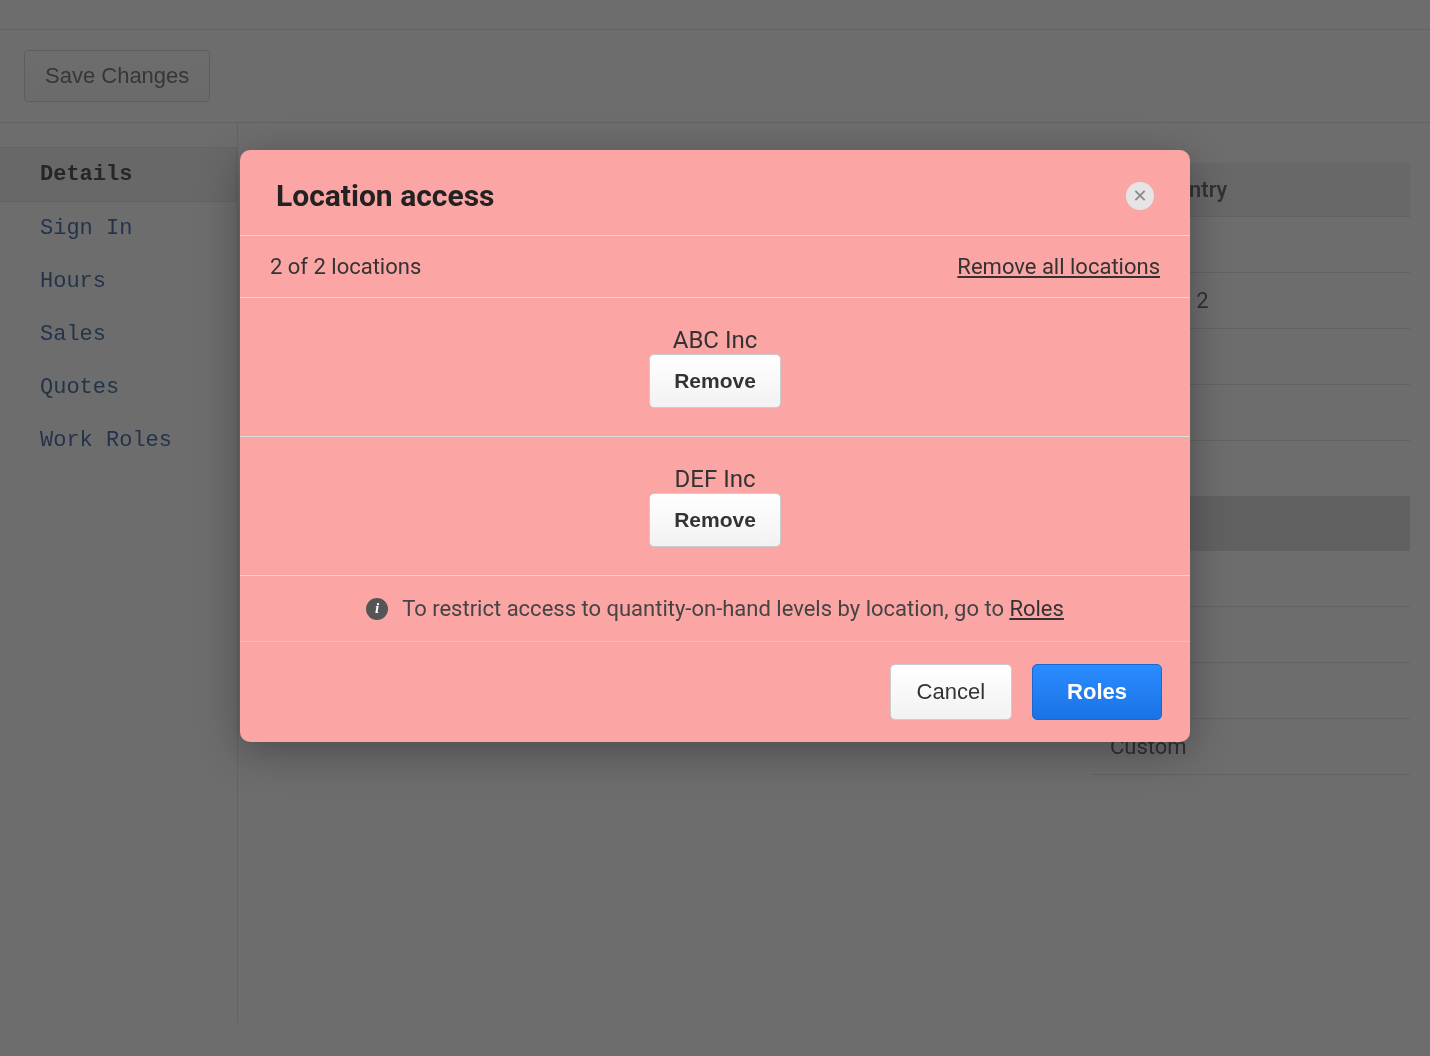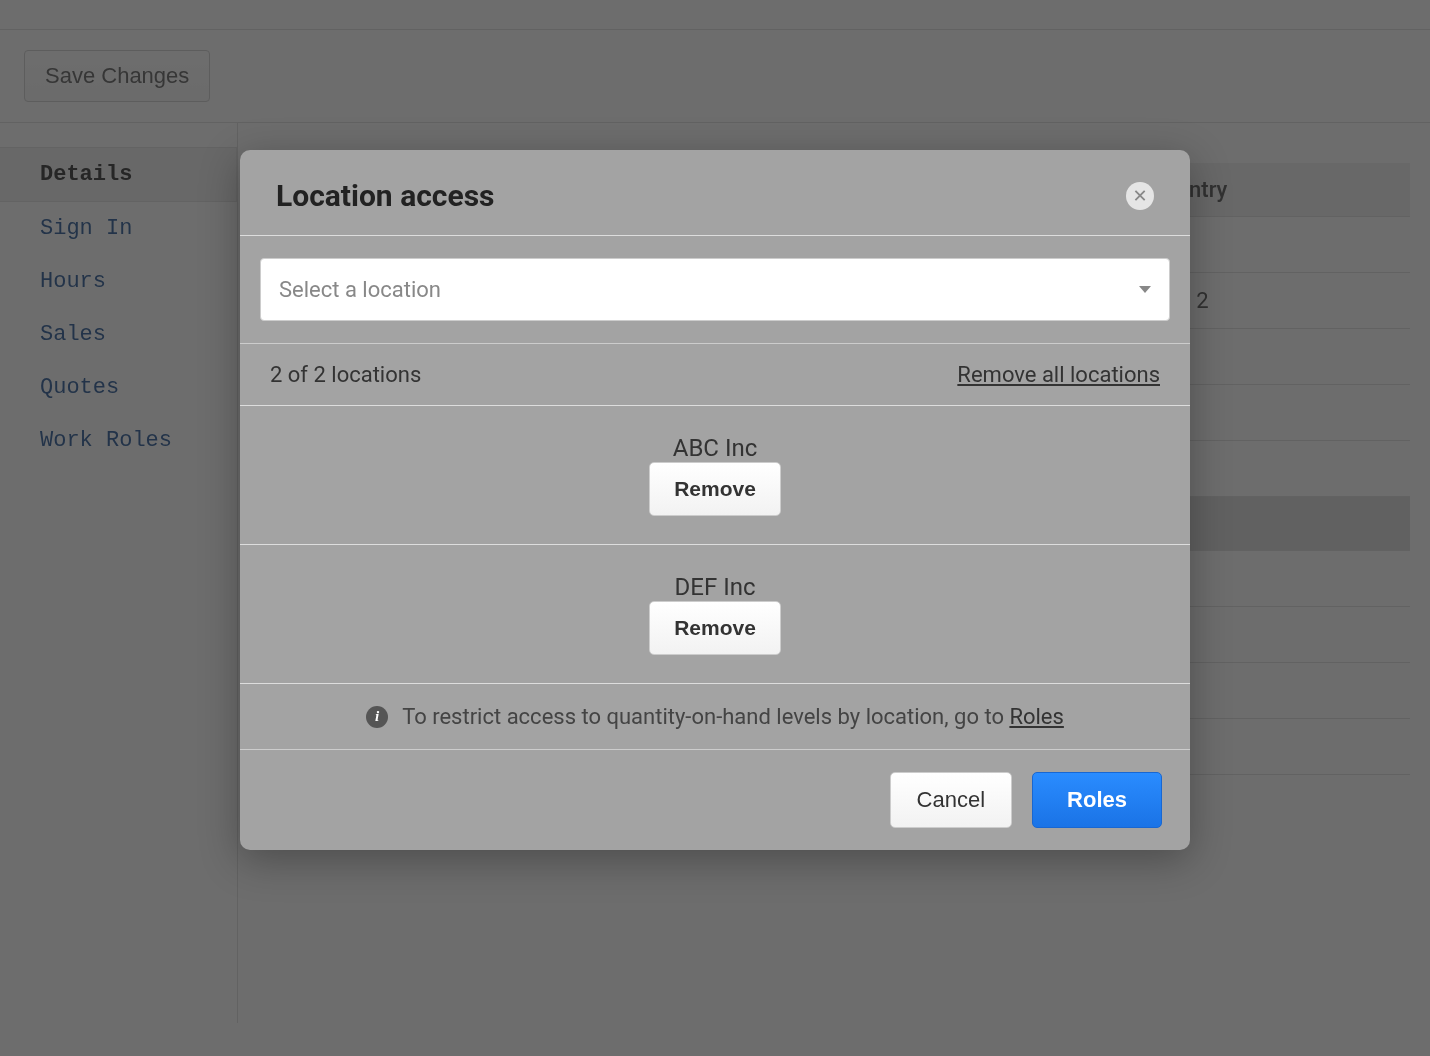--- a/index.html
+++ b/index.html
@@ -105,21 +105,21 @@
       position: absolute;
       top: 0; left: 0; right: 0; bottom: 0;
       background: rgba(40, 40, 40, 0.68);
       display: flex;
       align-items: flex-start;
       justify-content: center;
       padding-top: 150px;
     }
     .modal {
       width: 950px;
-      background: #a3a3a3;
+      background: #fca5a5;
       border-radius: 10px;
       box-shadow: 0 10px 40px rgba(0,0,0,0.3);
       overflow: hidden;
     }
     .modal-header {
       display: flex;
       align-items: center;
       justify-content: space-between;
       padding: 28px 36px 22px 36px;
       border-bottom: 1px solid #ddd;
@@ -303,26 +303,20 @@
 </div>
 
 <div class="overlay">
   <div class="modal">
     <div class="modal-header">
       <div class="modal-title">Location access</div>
       <button class="close-btn">
         <span>✕</span>
       </button>
     </div>
-    <div class="modal-select-wrap">
-      <div class="modal-select">
-        <span>Select a location</span>
-        <span class="caret-down"></span>
-      </div>
-    </div>
     <div class="modal-count-row">
       <span>2 of 2 locations</span>
       <a class="remove-all-link">Remove all locations</a>
     </div>
     <div>
       <div class="location-row">
         <span class="location-name">ABC Inc</span>
         <button class="remove-btn">Remove</button>
       </div>
       <div class="location-row">

